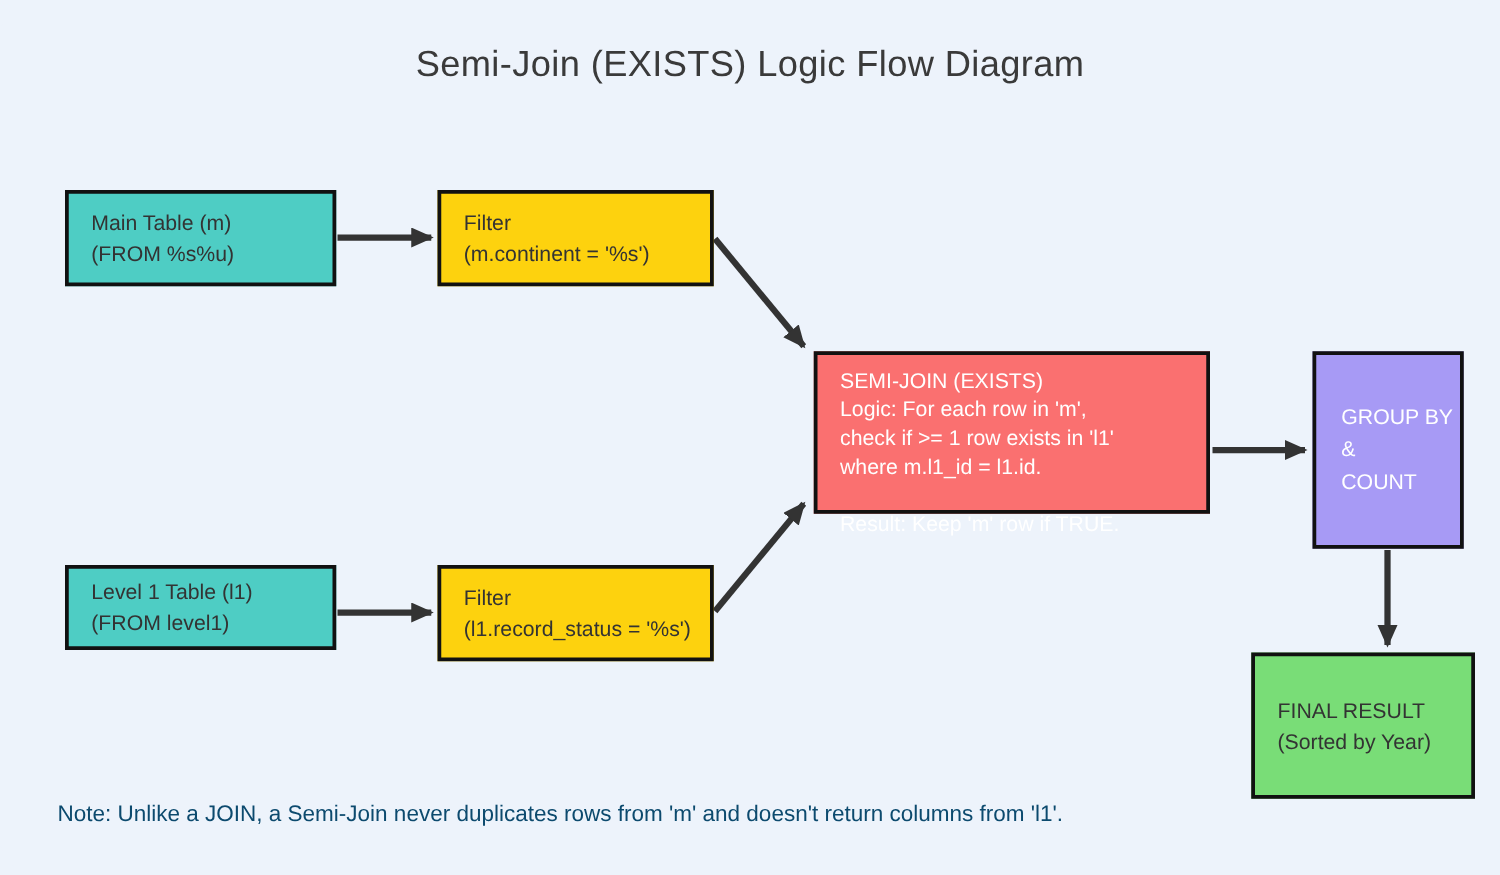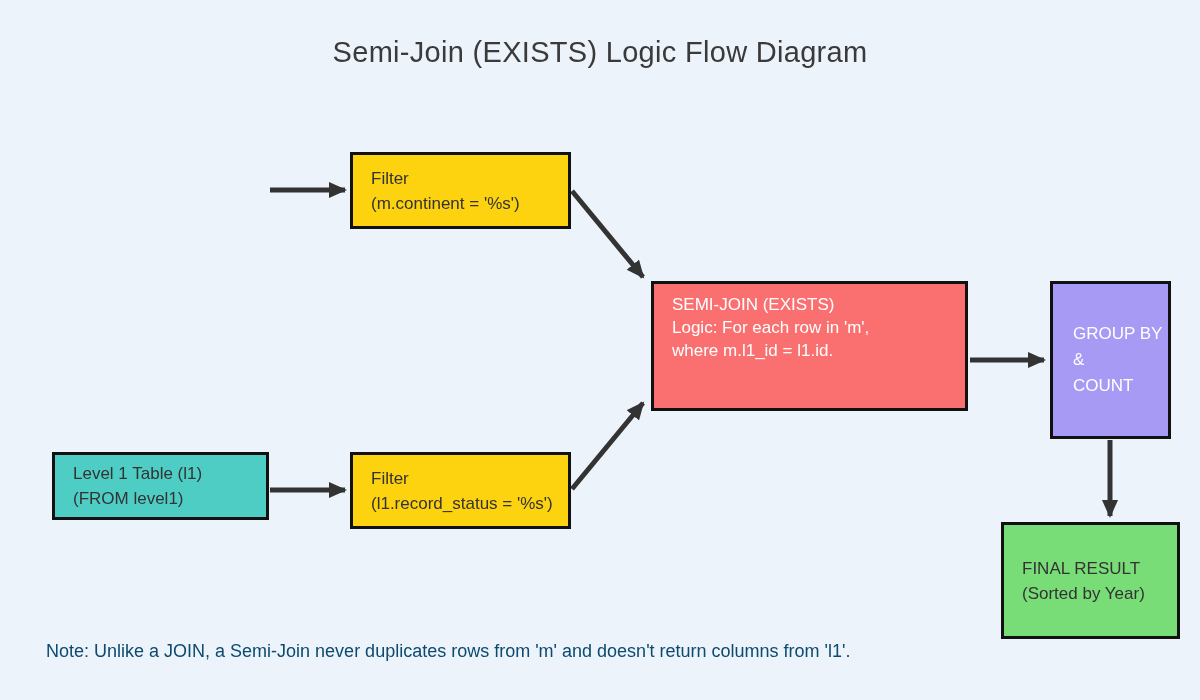--- a/index.html
+++ b/index.html
@@ -63,40 +63,46 @@
       </marker>
     </defs>
     <line x1="270" y1="190" x2="345" y2="190" marker-end="url(#ah)"></line>
     <line x1="270" y1="490" x2="345" y2="490" marker-end="url(#ah)"></line>
     <line x1="572" y1="191" x2="643" y2="277" marker-end="url(#ah)"></line>
     <line x1="572" y1="489" x2="643" y2="403" marker-end="url(#ah)"></line>
     <line x1="970" y1="360" x2="1044" y2="360" marker-end="url(#ah)"></line>
     <line x1="1110" y1="440" x2="1110" y2="516" marker-end="url(#ah)"></line>
   </svg>
 
+  <div class="node teal" id="main-table">
+    <div class="ln">Main Table (m)</div>
+    <div class="ln">(FROM %s%u)</div>
+  </div>
 
   <div class="node yellow" id="filter-main">
     <div class="ln">Filter</div>
     <div class="ln">(m.continent = '%s')</div>
   </div>
 
   <div class="node teal" id="level1-table">
     <div class="ln">Level 1 Table (l1)</div>
     <div class="ln">(FROM level1)</div>
   </div>
 
   <div class="node yellow" id="filter-level1">
     <div class="ln">Filter</div>
     <div class="ln">(l1.record_status = '%s')</div>
   </div>
 
   <div class="node red" id="semi-join">
     <div class="ln">SEMI-JOIN (EXISTS)</div>
     <div class="ln">Logic: For each row in 'm',</div>
+    <div class="ln">check if &gt;= 1 row exists in 'l1'</div>
     <div class="ln">where m.l1_id = l1.id.</div>
+    <div class="ln result-line">Result: Keep 'm' row if TRUE.</div>
   </div>
 
   <div class="node purple" id="group-by">
     <div class="ln">GROUP BY</div>
     <div class="ln">&amp;</div>
     <div class="ln">COUNT</div>
   </div>
 
   <div class="node green" id="final-result">
     <div class="ln">FINAL RESULT</div>

